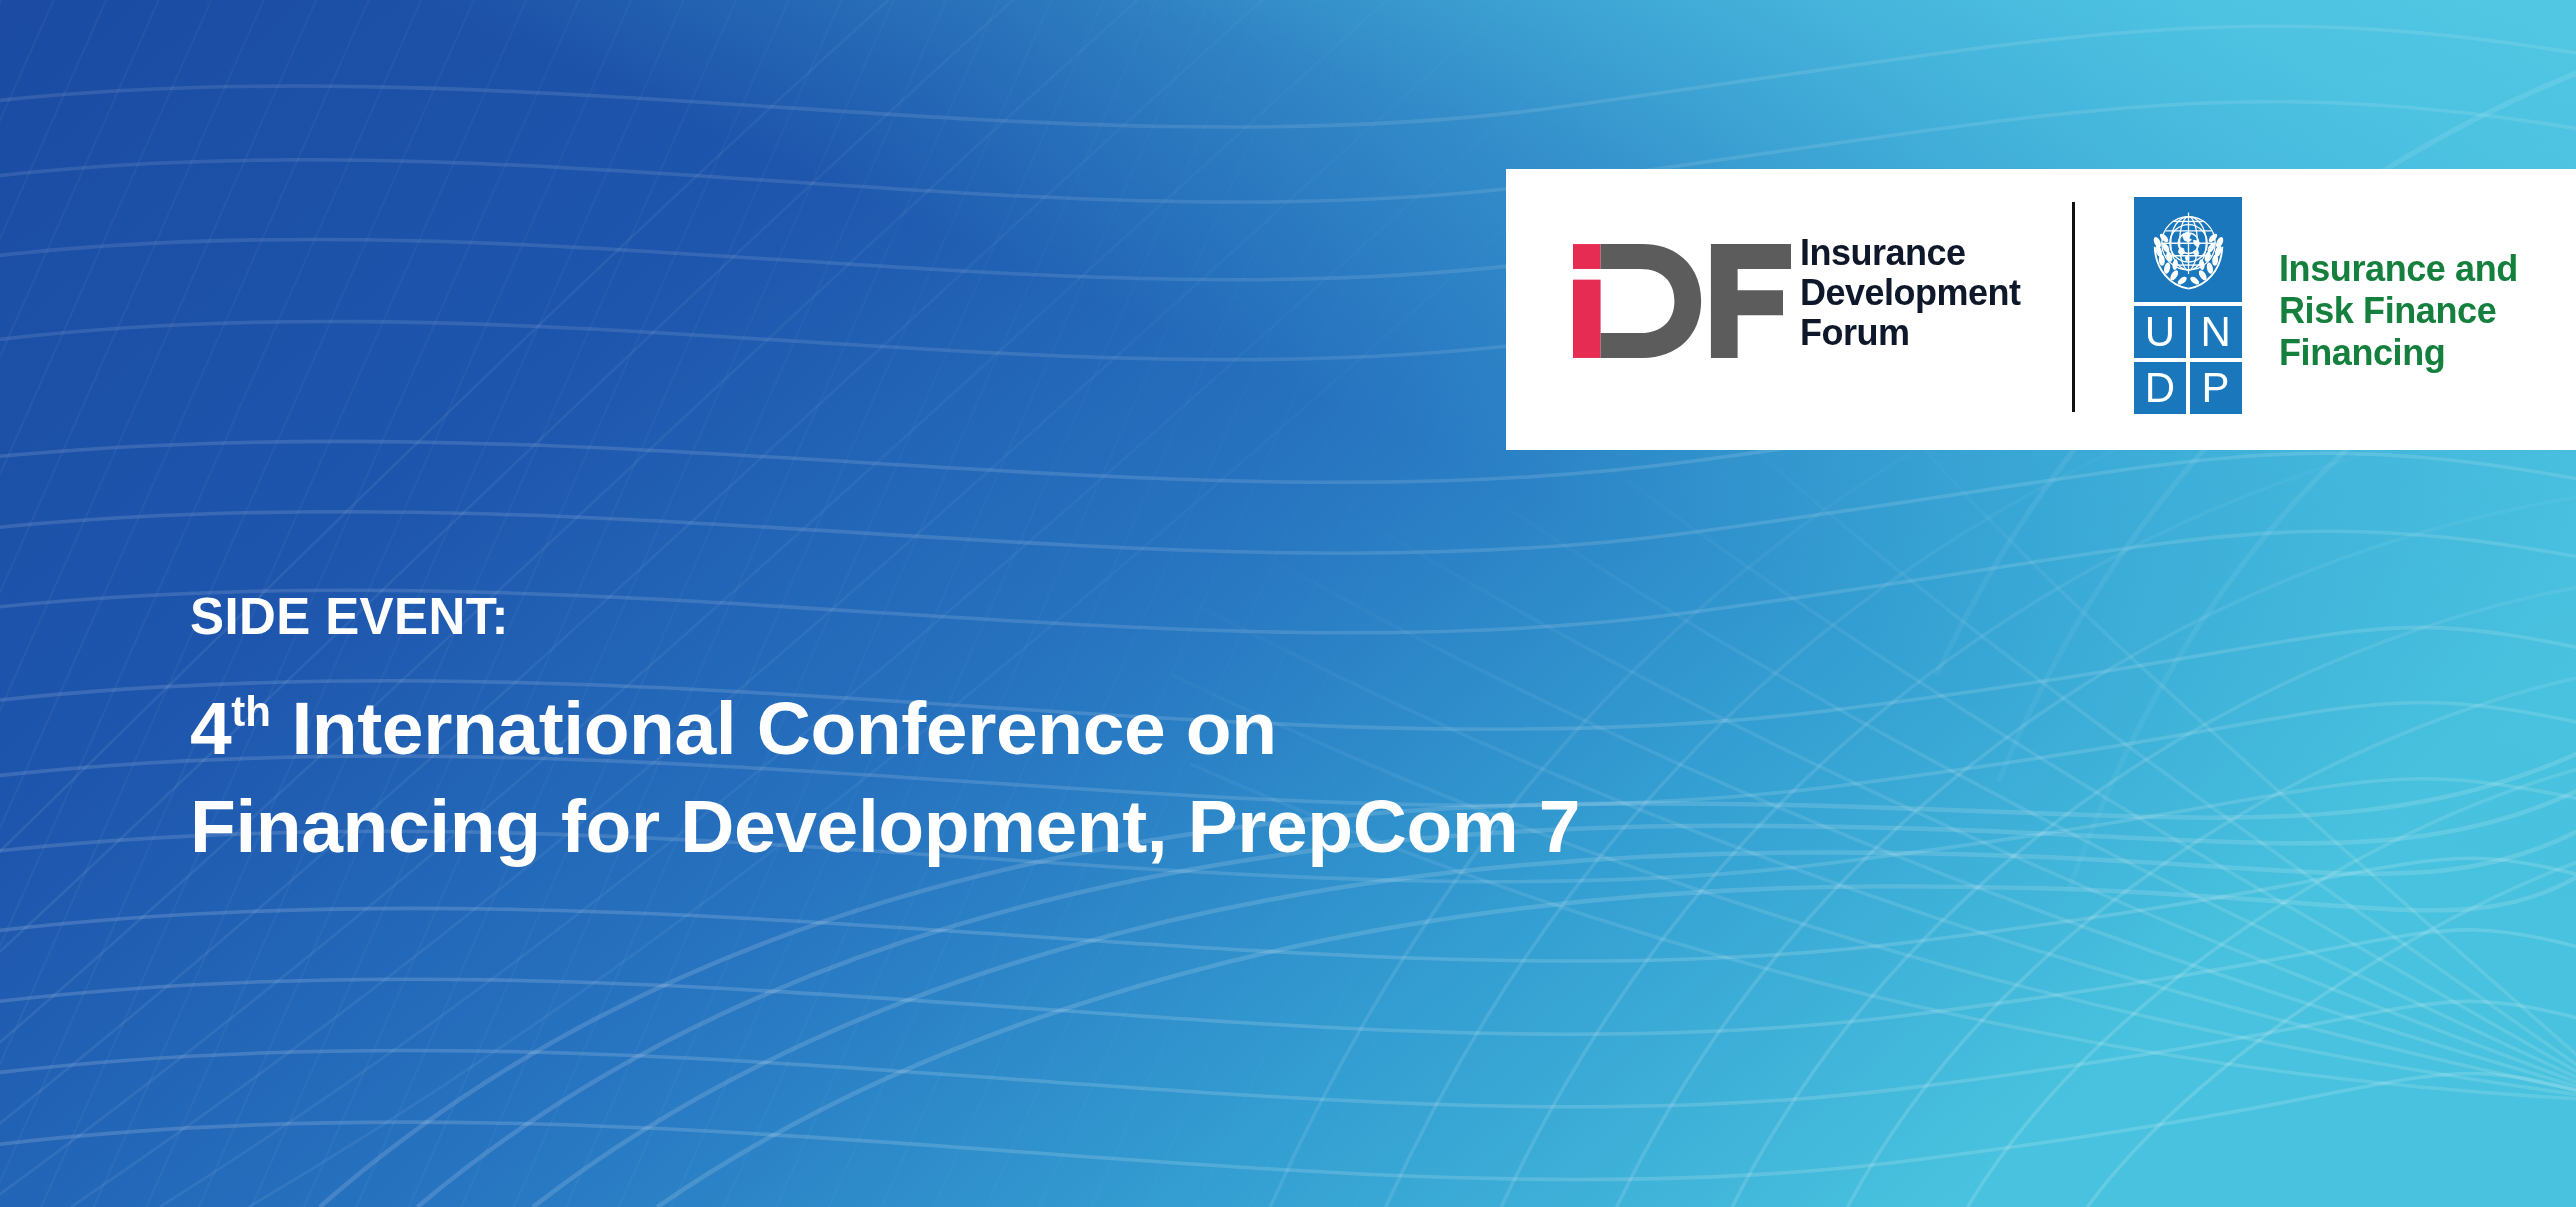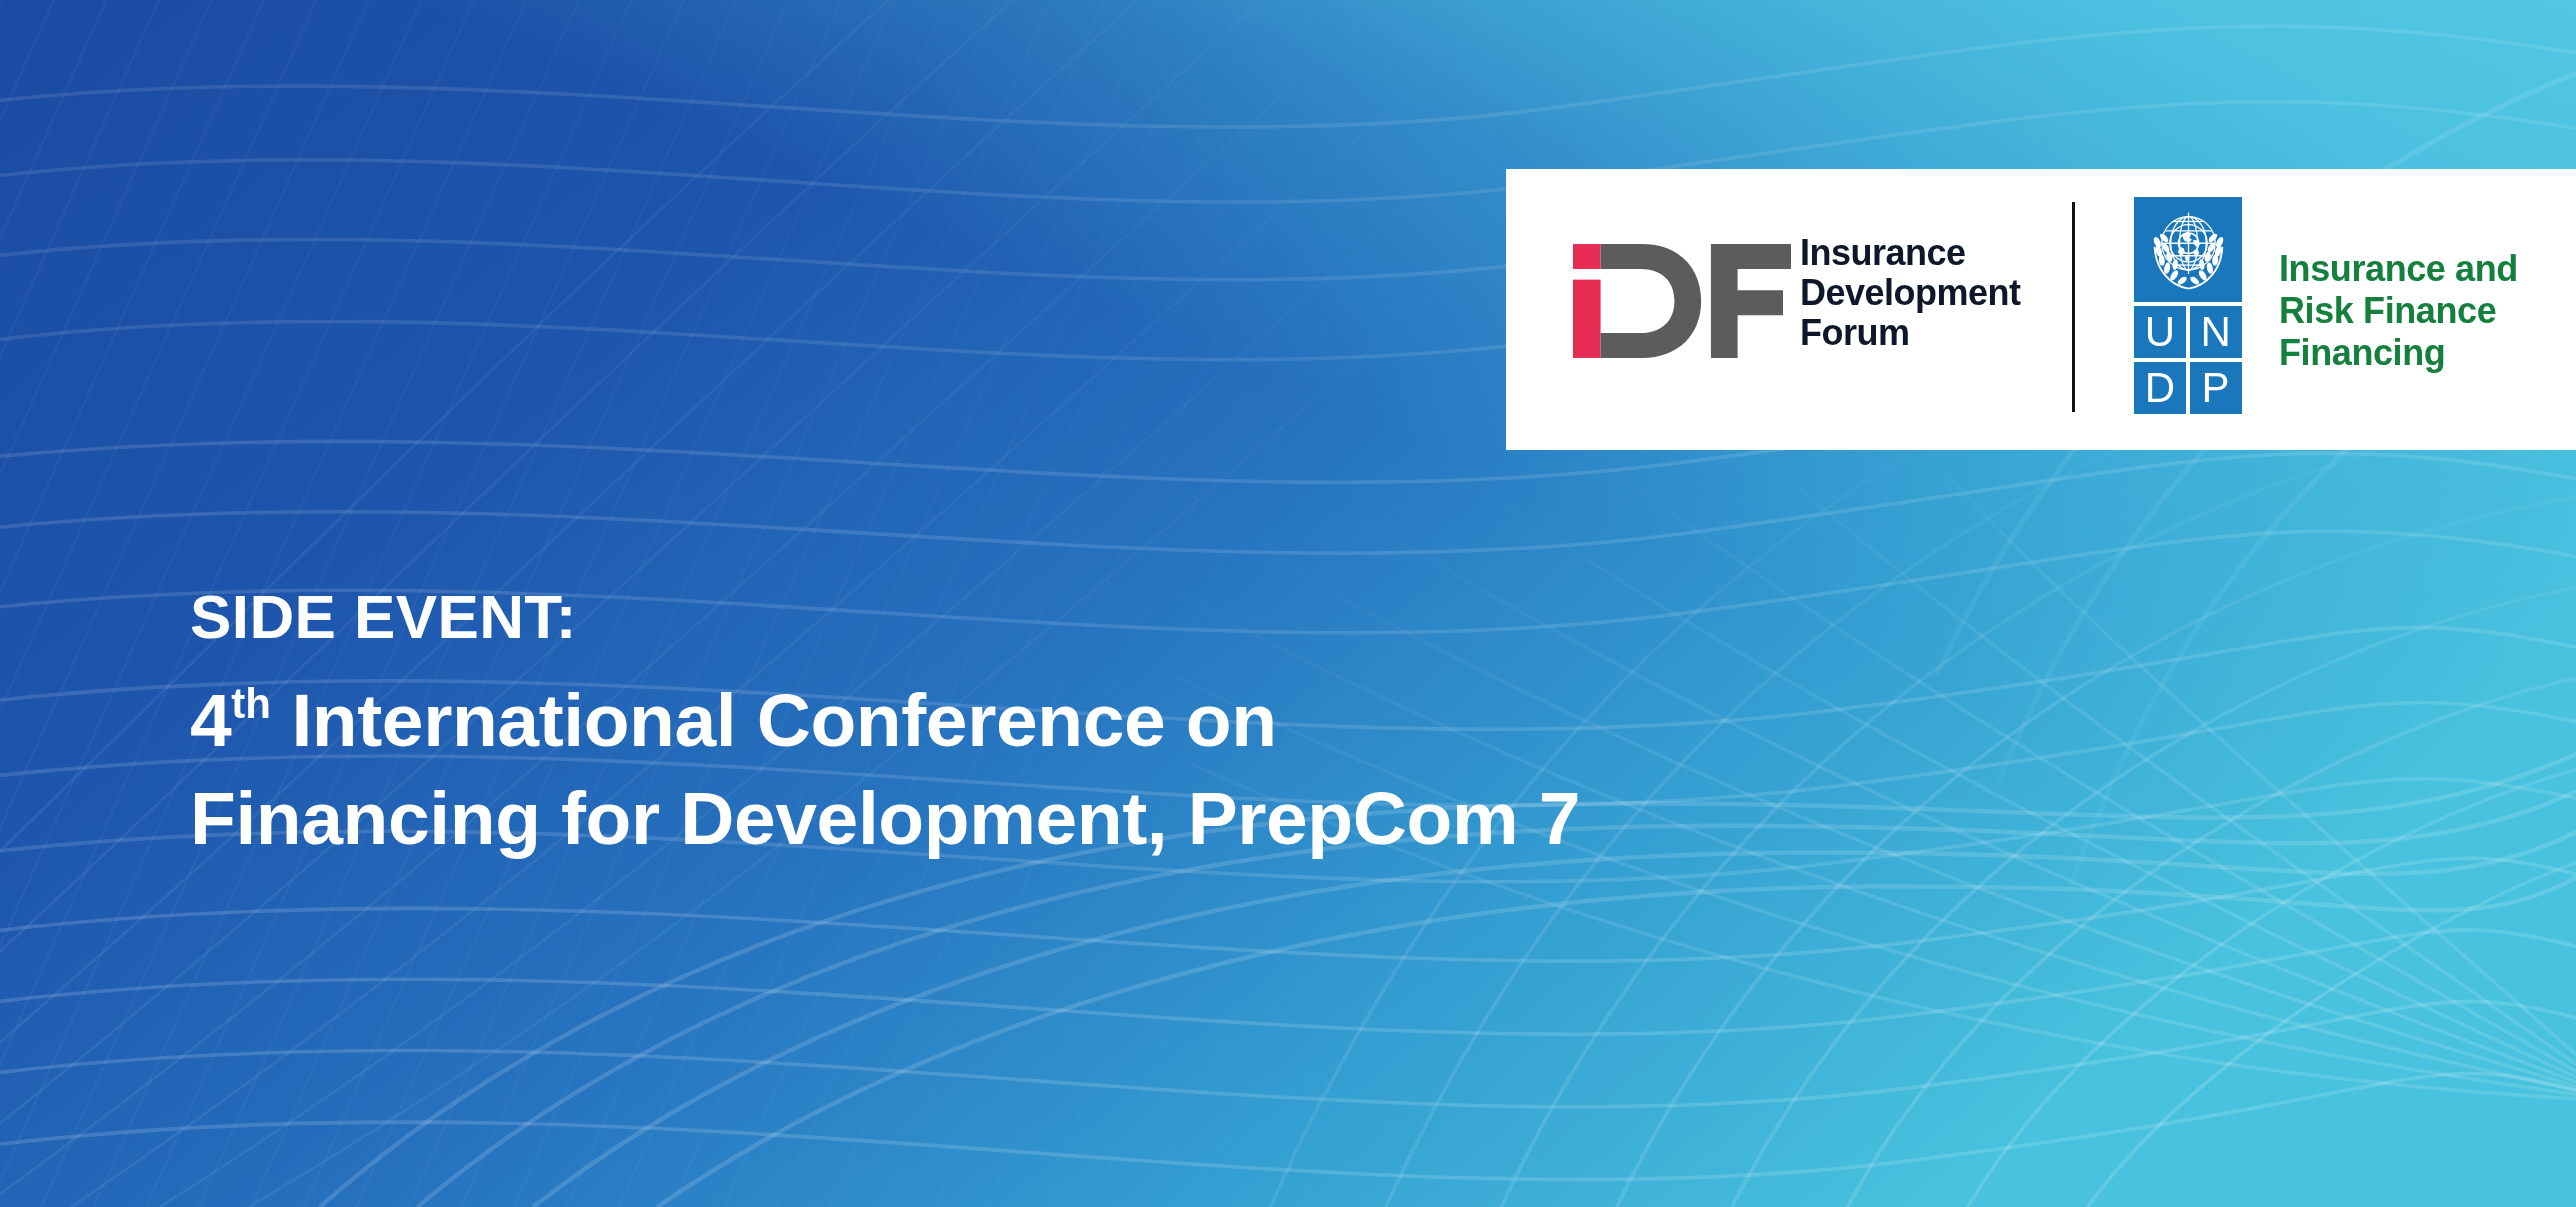--- a/index.html
+++ b/index.html
@@ -135,34 +135,34 @@
 
   
   #headline {
     position: absolute;
     left: 190px;
     top: 574px;
     z-index: 15;
     color: #ffffff;
   }
   #eyebrow {
-    font-size: 62px;
+    font-size: 51px;
     font-weight: bold;
     letter-spacing: 0.4px;
     line-height: 85px;
     white-space: nowrap;
   }
   .title-line {
     font-size: 75px;
     font-weight: bold;
     letter-spacing: -0.4px;
     line-height: 87px;
     white-space: nowrap;
   }
-  #title-line-1 { margin-top: 18px; }
+  #title-line-1 { margin-top: 26px; }
   .ordinal-sup {
     font-size: 42px;
     vertical-align: baseline;
     position: relative;
     top: -28px;
     letter-spacing: 0;
   }
 </style>
 </head>
 <body>

